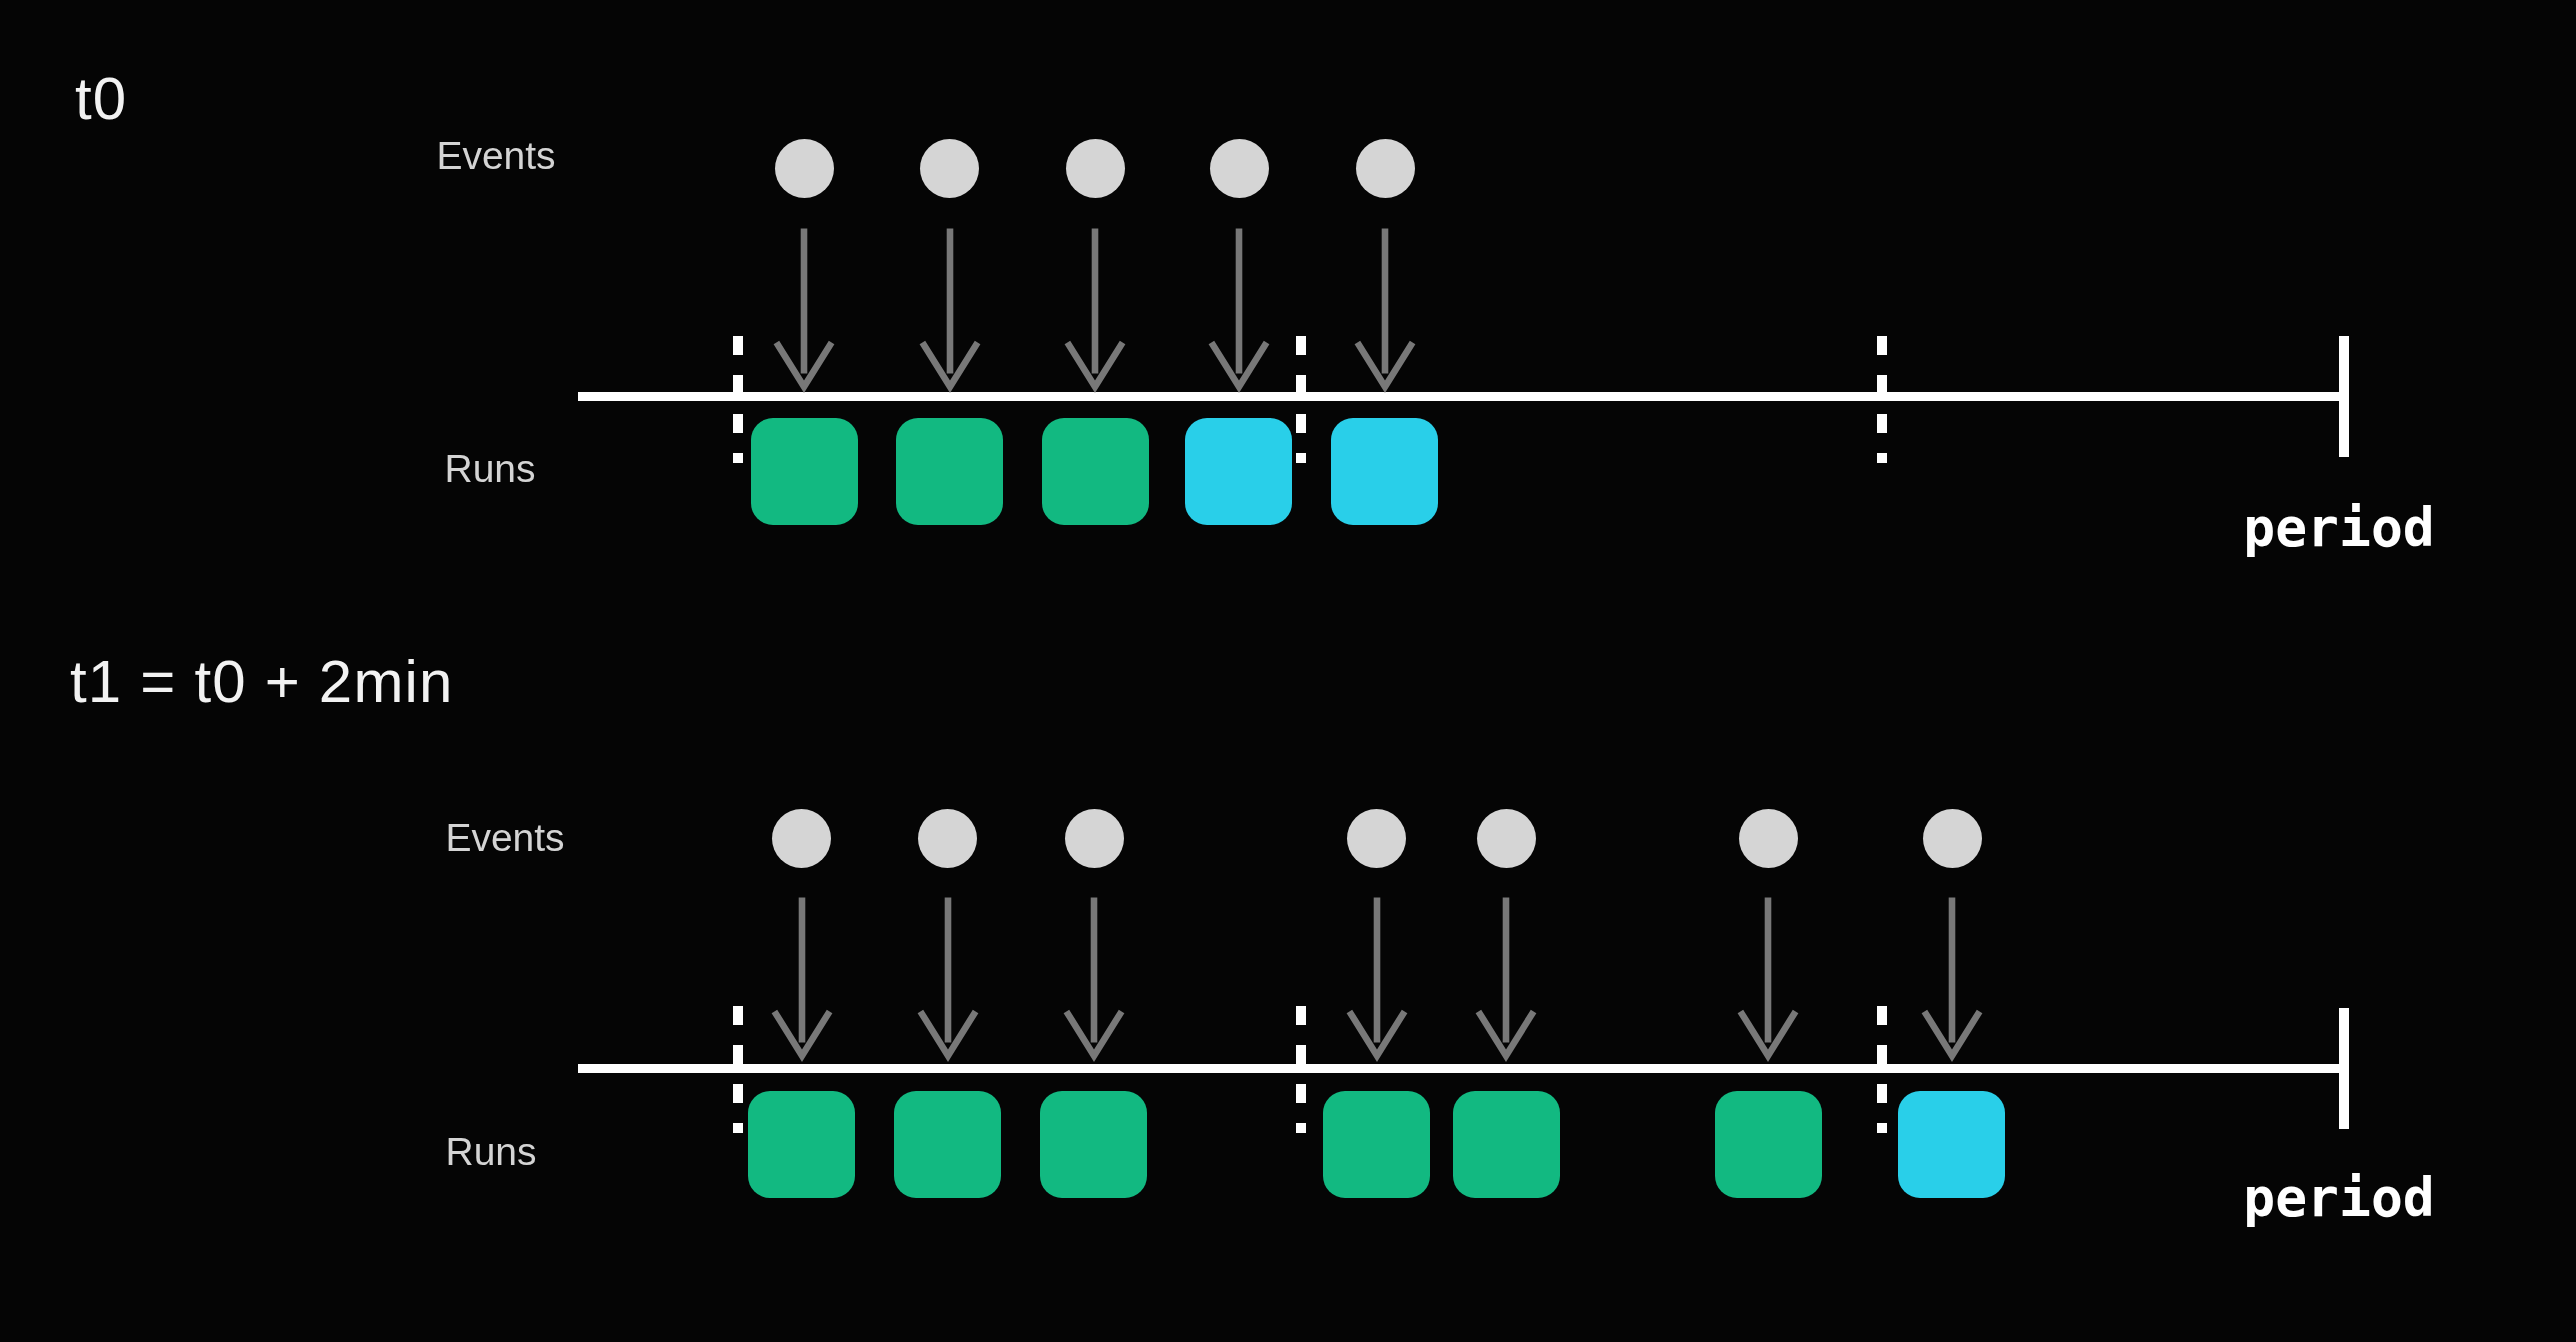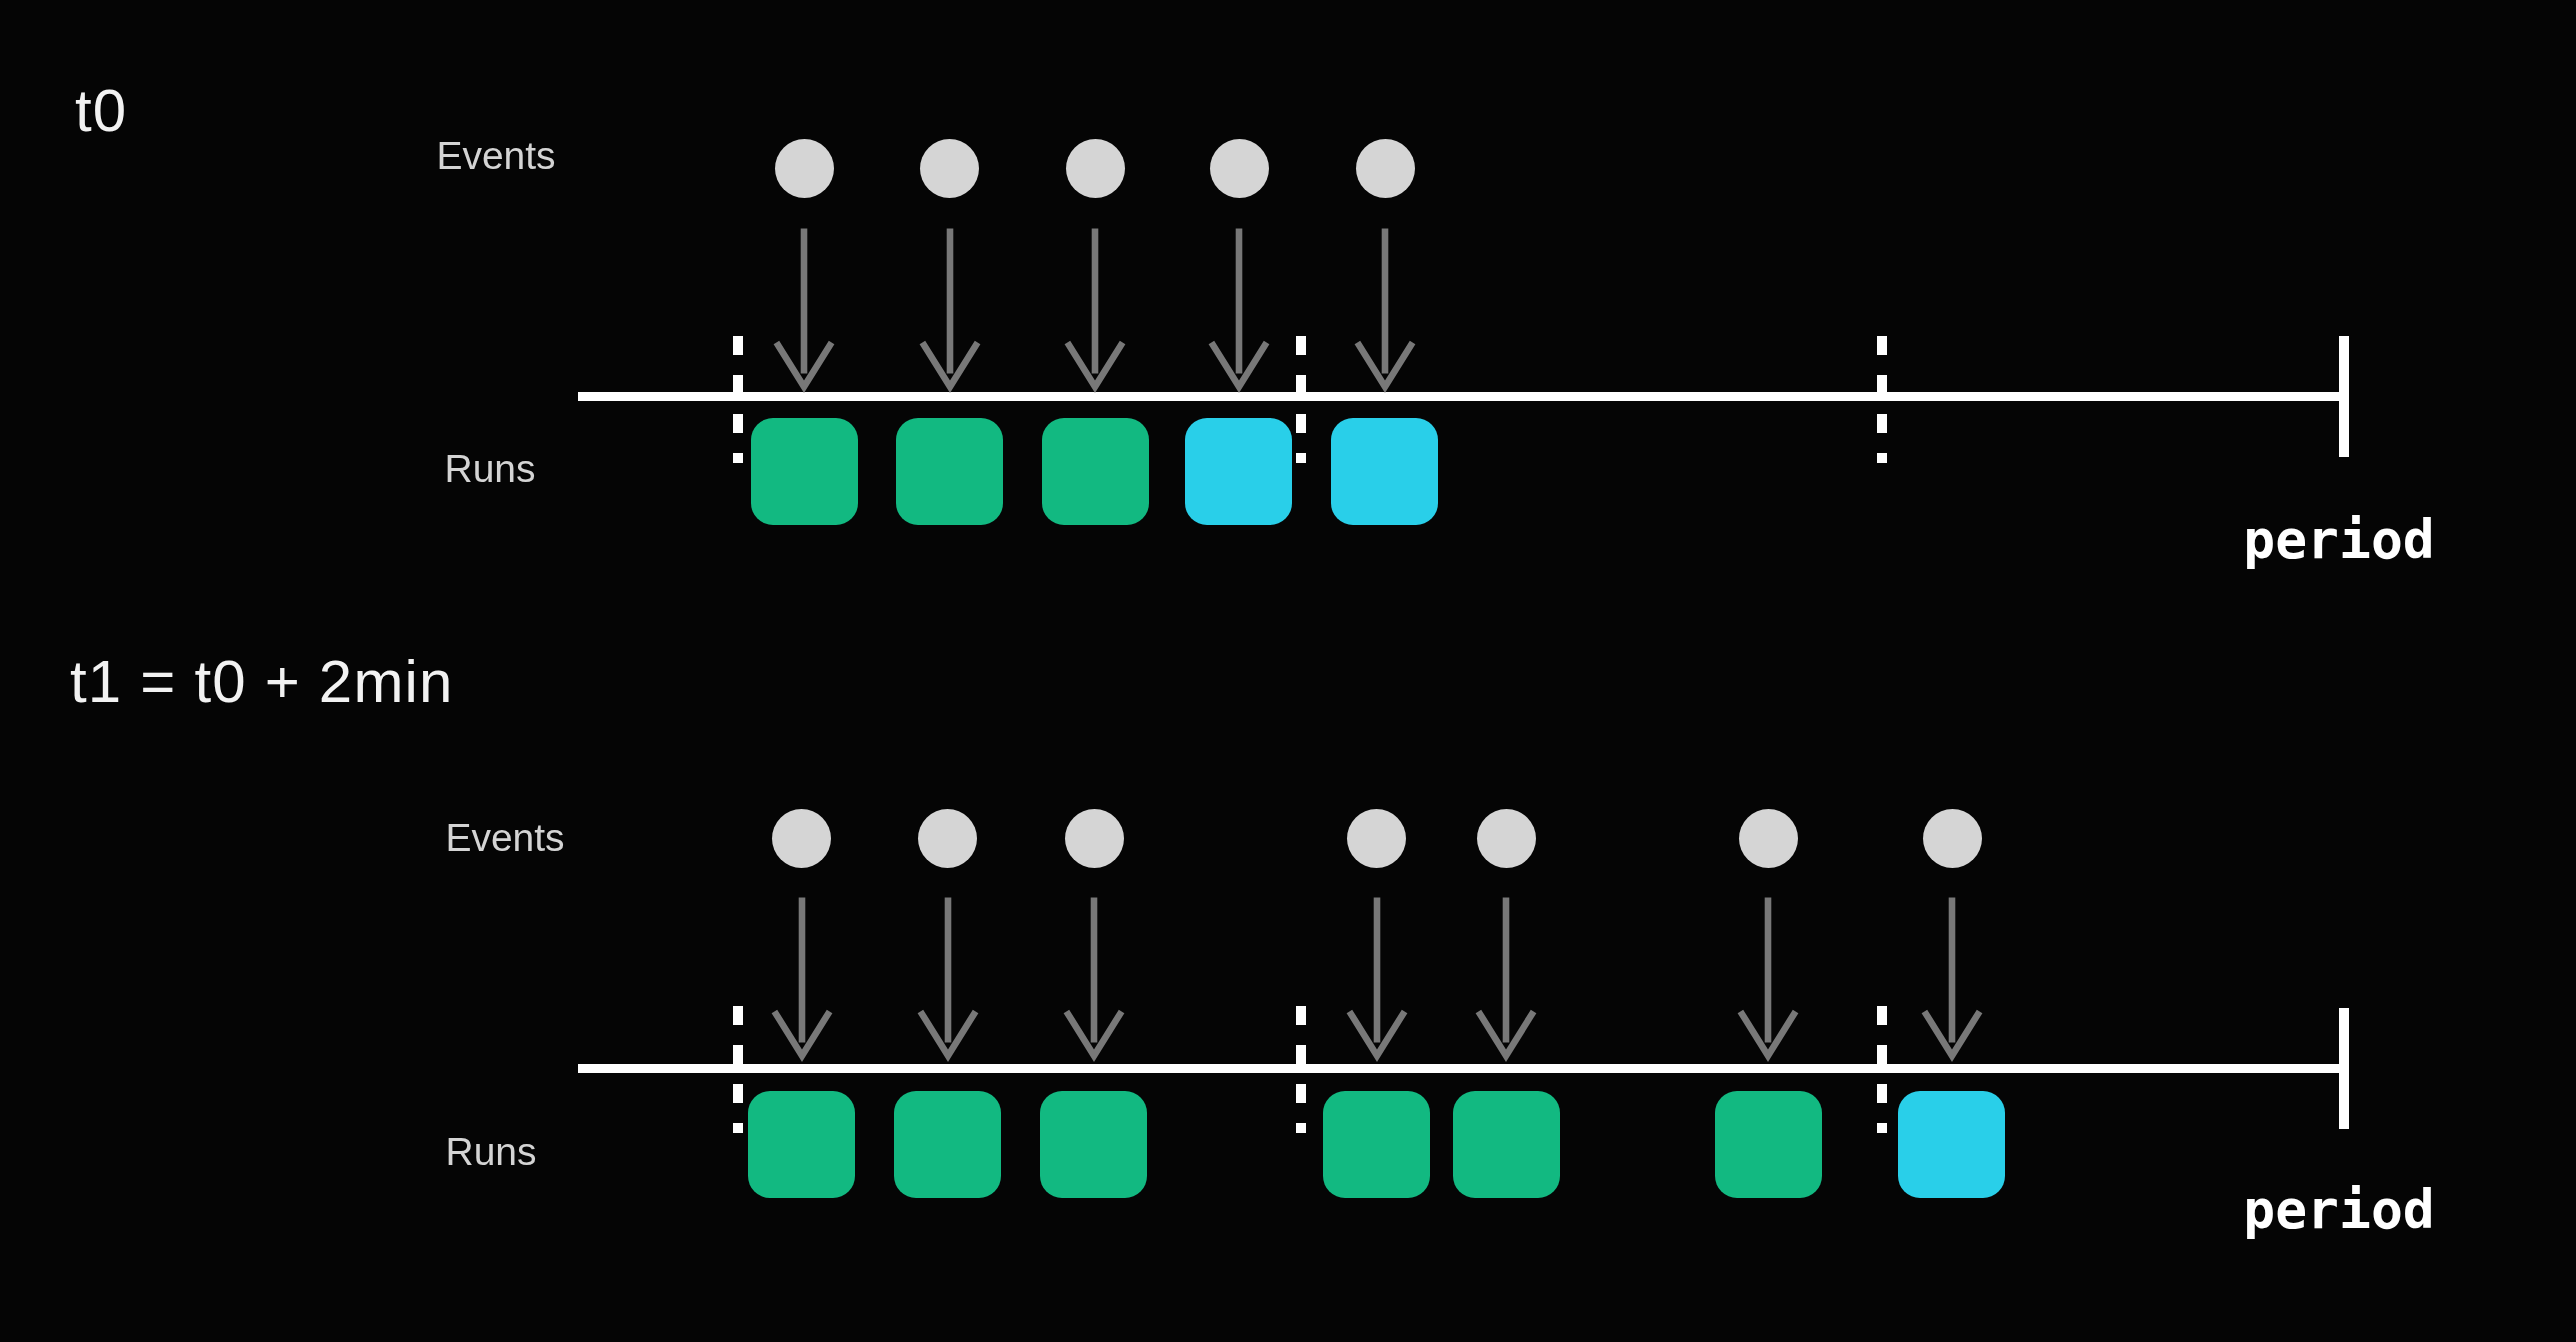--- a/index.html
+++ b/index.html
@@ -37,21 +37,20 @@
   }
   .period-label {
     position: absolute;
     font-family: "DejaVu Sans Mono", monospace;
     font-weight: 700;
     font-size: 53px;
     line-height: 53px;
     color: var(--line, #ffffff);
     white-space: nowrap;
     transform: translateX(-50%);
-    margin-top: 12px;
   }
   .timeline {
     position: absolute;
     background: var(--line, #ffffff);
   }
   .endcap {
     position: absolute;
     background: var(--line, #ffffff);
   }
   .tick {
@@ -75,21 +74,21 @@
     position: absolute;
     border-radius: 22px;
   }
 </style>
 </head>
 <body>
 
 <div id="diagram">
 
   <div class="section">
-    <div class="section-title" style="left: 75px; top: 81px;">t0</div>
+    <div class="section-title" style="left: 75px; top: 69px;">t0</div>
     <div class="row-label events-label" style="left: 496px; top: 130px;">Events</div>
     <div class="row-label runs-label" style="left: 490px; top: 443px;">Runs</div>
     <div class="layer">
         <div class="tick" style="left: 733px; top: 336px; width: 9.7px; height: 127px;"></div>
         <div class="tick" style="left: 1296px; top: 336px; width: 9.7px; height: 127px;"></div>
         <div class="tick" style="left: 1877px; top: 336px; width: 9.7px; height: 127px;"></div>
       </div>
     <div class="timeline" style="left: 578px; top: 392px; width: 1770px; height: 8.5px;"></div>
     <div class="endcap" style="left: 2339px; top: 336px; width: 9.7px; height: 121px;"></div>
     <div class="layer">

